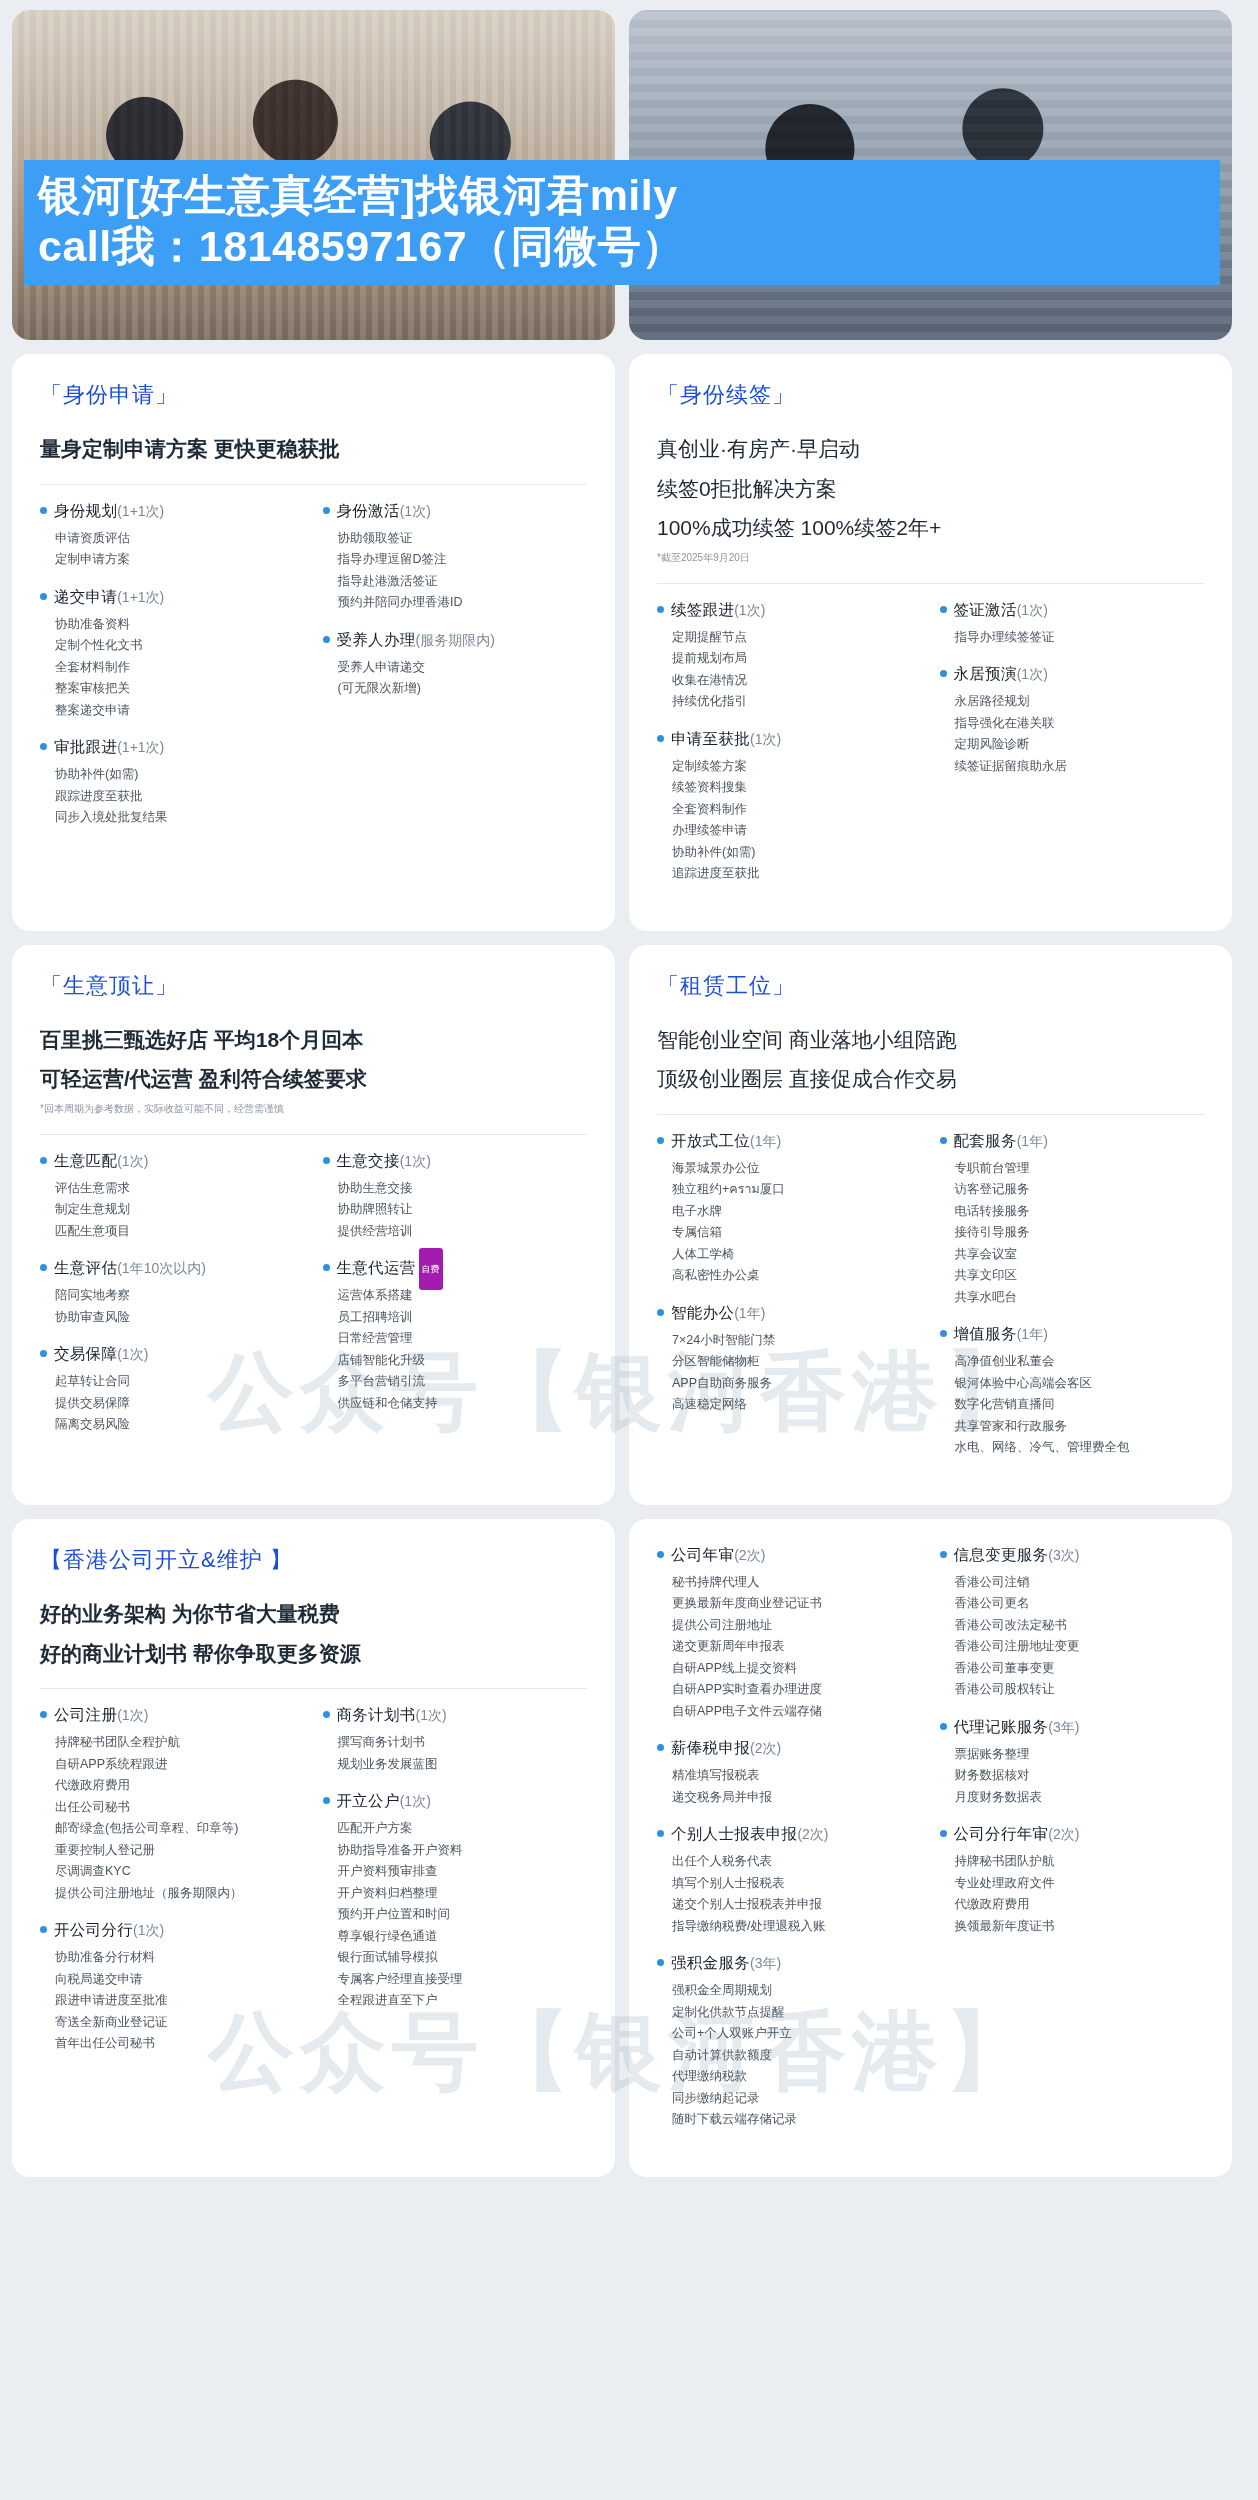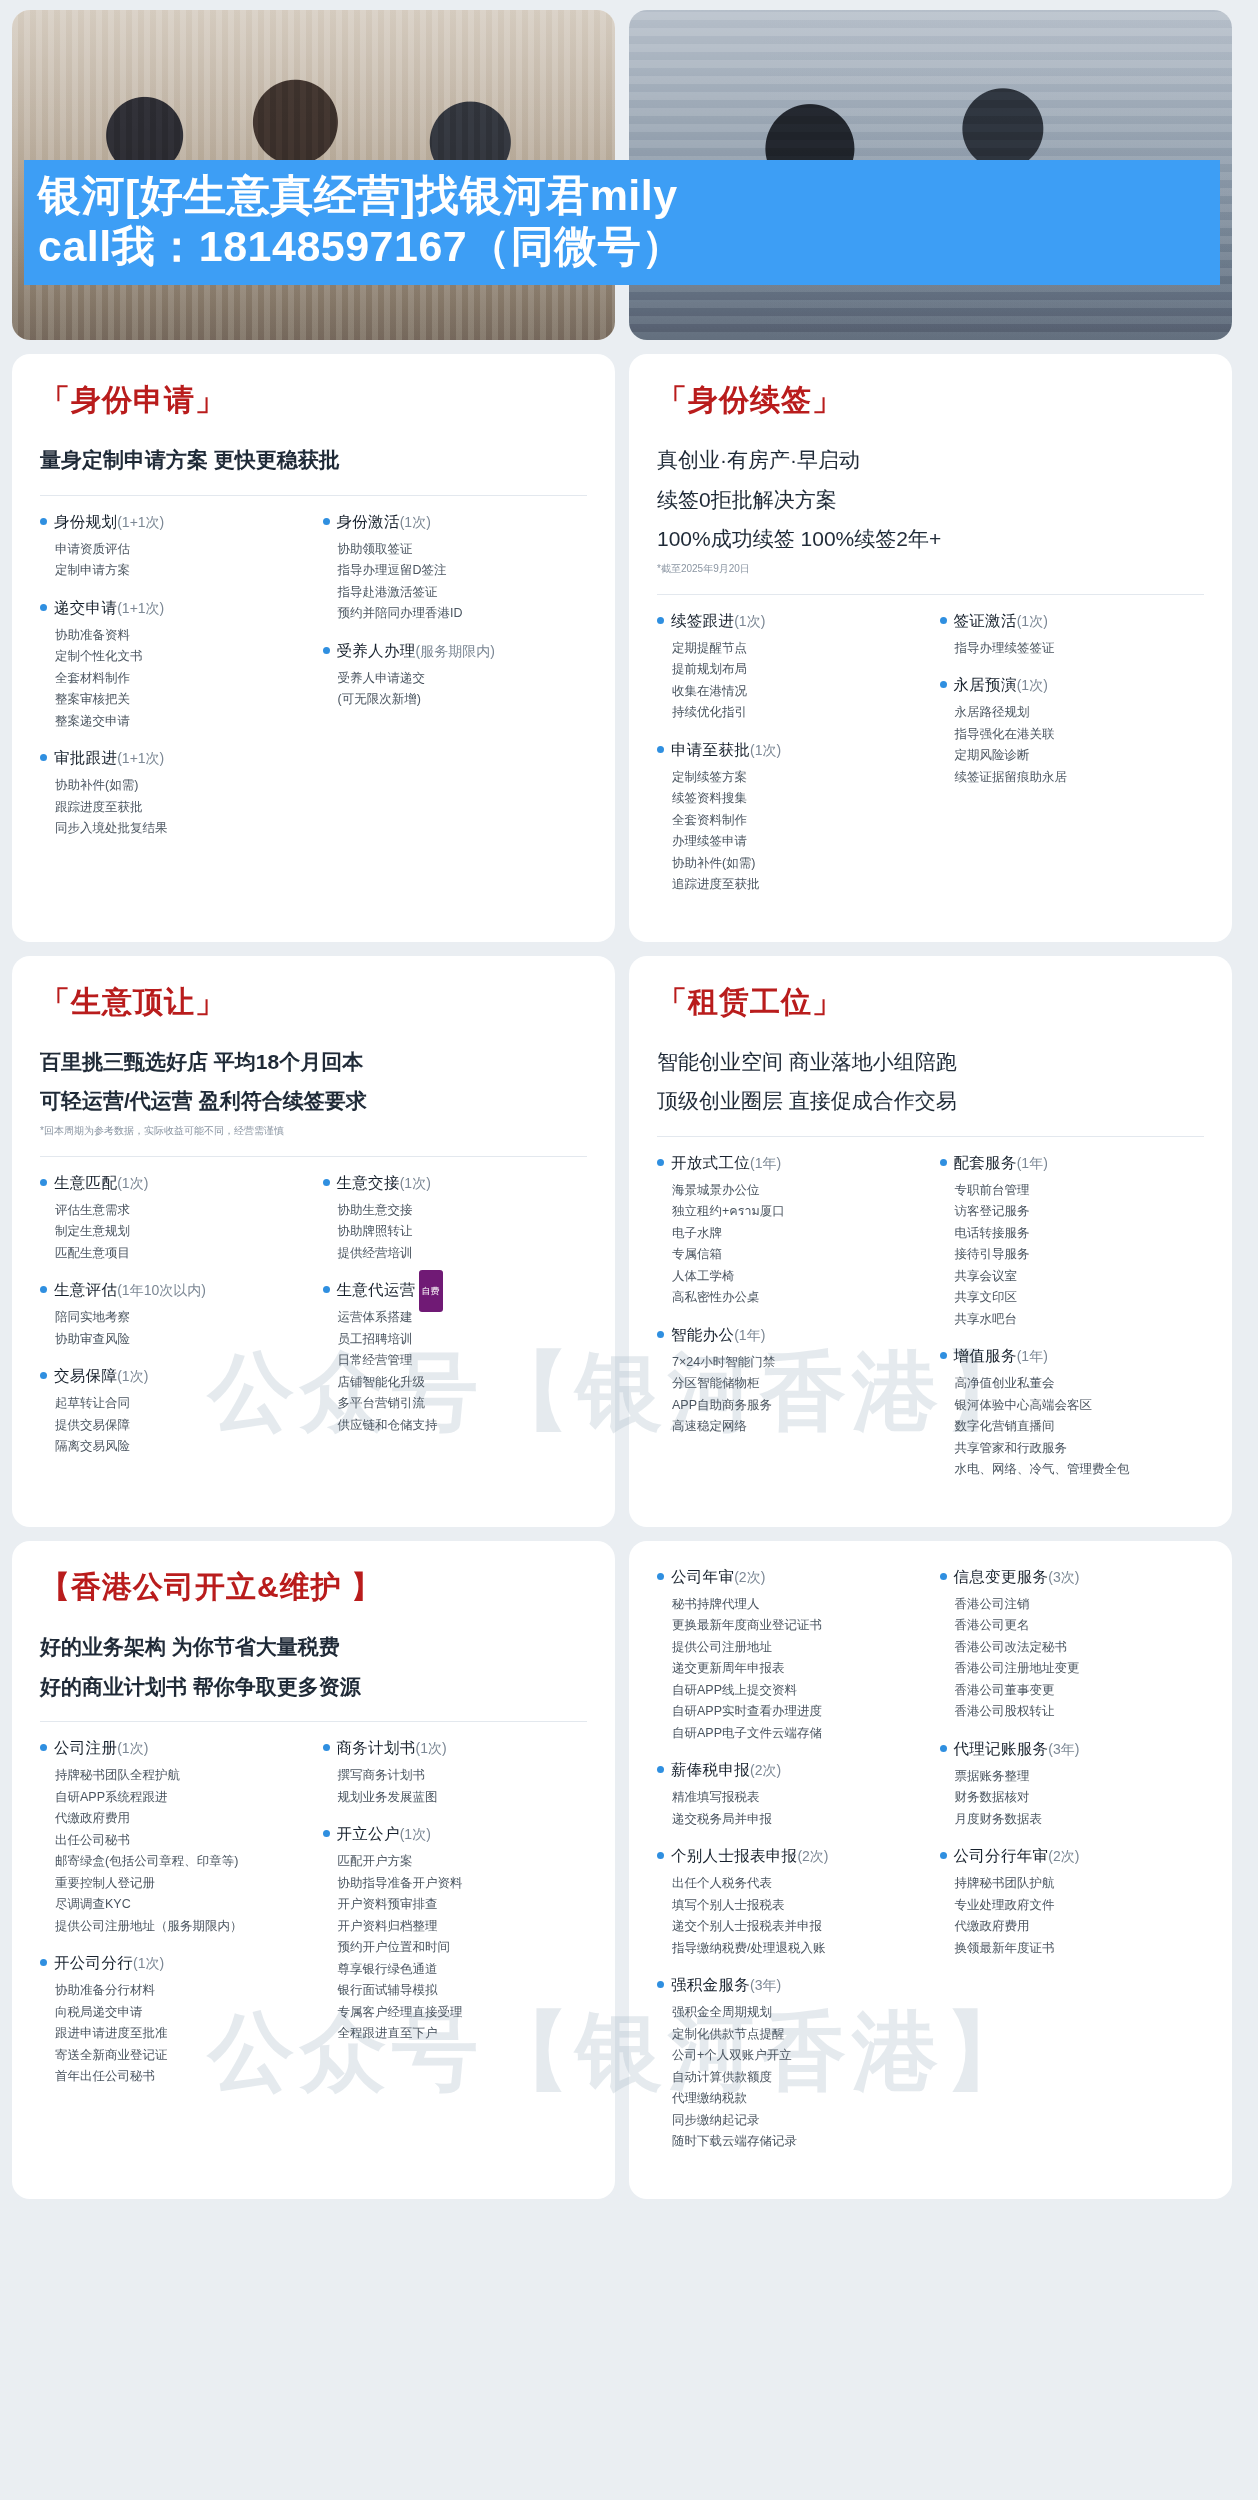--- a/index.html
+++ b/index.html
@@ -92,23 +92,23 @@
     letter-spacing: 6px;
     pointer-events: none;
     z-index: 1;
     white-space: nowrap;
   }
   .wm1 { top: 980px; }
   .wm2 { top: 1640px; }
 
   
   .sec-title {
-    color: #b91c1c;
-    font-size: 30px;
-    font-weight: 700;
+    color: #1d4ed8;
+    font-size: 22px;
+    font-weight: 400;
     letter-spacing: 1px;
     margin: 0 0 22px 0;
   }
 
   .lead {
     font-size: 21px;
     font-weight: 700;
     color: #1f2a37;
     line-height: 1.6;
     margin: 0 0 6px 0;
@@ -156,21 +156,21 @@
     color: #16202c;
     letter-spacing: .3px;
   }
   .g-count {
     font-size: 14px;
     color: #7b8794;
     font-weight: 400;
   }
   .tag {
     font-size: 9px;
-    background: #701a75;
+    background: #a21caf;
     color: #fff;
     border-radius: 3px;
     padding: 16px 3px;
     margin-left: 3px;
     vertical-align: middle;
   }
   .items {
     margin: 0;
     padding: 0 0 0 15px;
     list-style: none;

